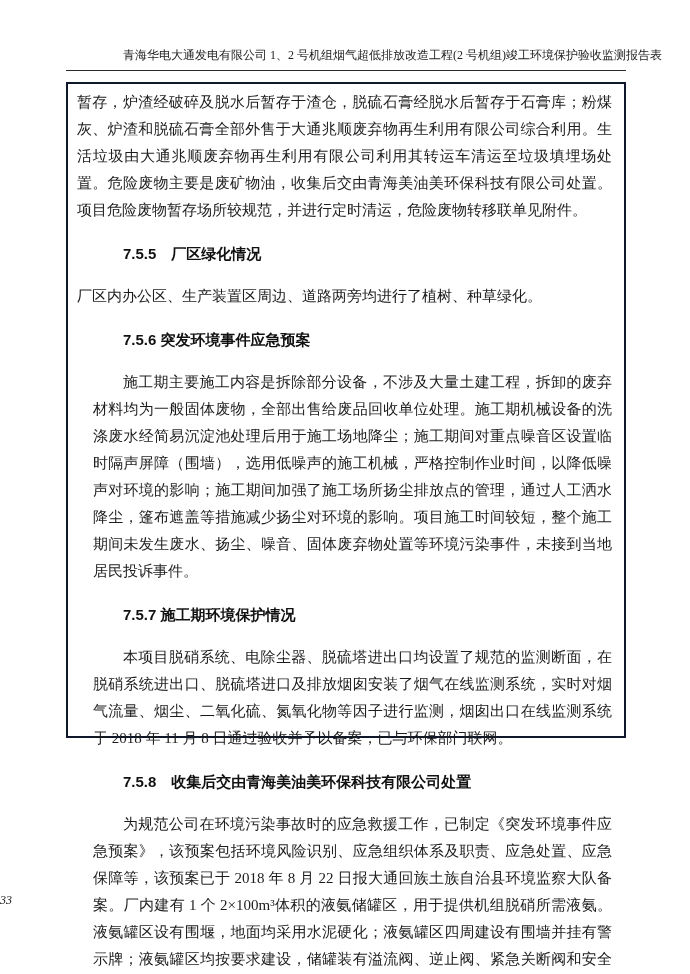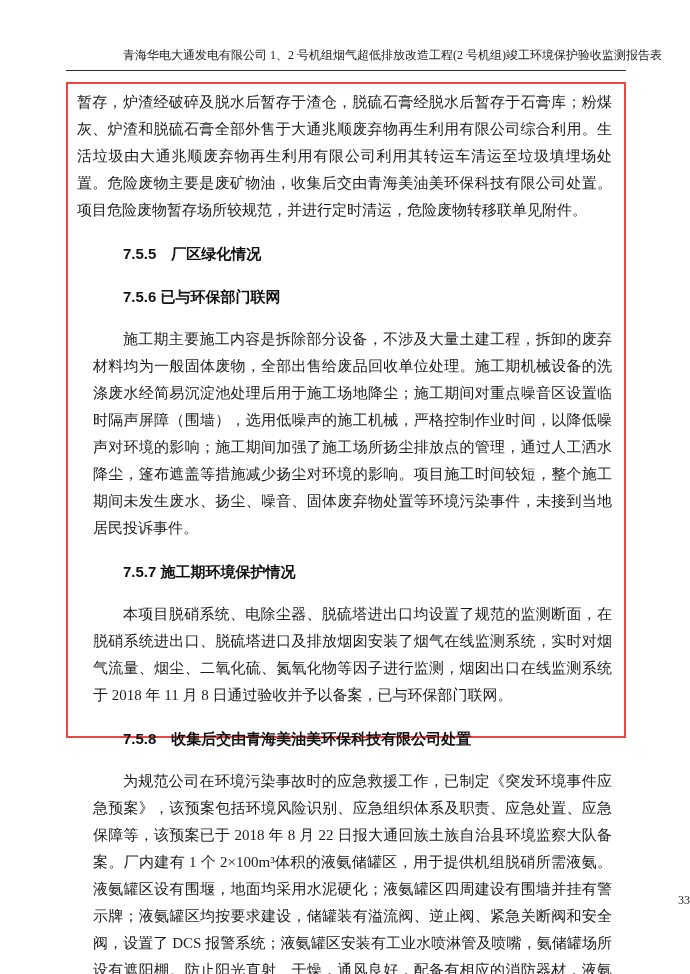--- a/index.html
+++ b/index.html
@@ -29,21 +29,21 @@
     width: 560px;
     border-top: 1.5px solid #2a2a2a;
   }
   .content-box {
     position: absolute;
     top: 82px;
     left: 66px;
     width: 560px;
     height: 656px;
     box-sizing: border-box;
-    border: 2px solid #ef4444;
+    border: 2px solid #0f172a;
     padding: 5px 12px 8px 9px;
     font-size: 15px;
     line-height: 27px;
     text-align: justify;
   }
   .para { margin: 0; }
   .para.indent { text-indent: 2em; margin-left: 16px; }
   .sec-heading {
     margin: 16px;
     font-size: 15px;
@@ -52,42 +52,44 @@
     text-indent: 2em;
     text-align: left;
     font-family: "Liberation Sans", "DejaVu Sans", sans-serif;
     color: #111111;
   }
   .page-number {
     position: absolute;
     top: 893px;
     left: 0;
     width: 100%;
-    text-align: right;
+    text-align: left;
     font-size: 12px;
     color: #222222;
+    font-style: italic;
   }
 </style>
 </head>
 <body>
 
 <div class="page">
 
   <div class="doc-header">青海华电大通发电有限公司 1、2 号机组烟气超低排放改造工程(2 号机组)竣工环境保护验收监测报告表</div>
 
   <div class="header-rule"></div>
 
   <div class="content-box">
 
     <p class="para">暂存，炉渣经破碎及脱水后暂存于渣仓，脱硫石膏经脱水后暂存于石膏库；粉煤灰、炉渣和脱硫石膏全部外售于大通兆顺废弃物再生利用有限公司综合利用。生活垃圾由大通兆顺废弃物再生利用有限公司利用其转运车清运至垃圾填埋场处置。危险废物主要是废矿物油，收集后交由青海美油美环保科技有限公司处置。项目危险废物暂存场所较规范，并进行定时清运，危险废物转移联单见附件。</p>
 
     <h3 class="sec-heading">7.5.5　厂区绿化情况</h3>
 
+    <p class="para">厂区内办公区、生产装置区周边、道路两旁均进行了植树、种草绿化。</p>
 
-    <h3 class="sec-heading">7.5.6 已与环保部门联网</h3>
+    <h3 class="sec-heading">7.5.6 突发环境事件应急预案</h3>
 
     <p class="para indent">施工期主要施工内容是拆除部分设备，不涉及大量土建工程，拆卸的废弃材料均为一般固体废物，全部出售给废品回收单位处理。施工期机械设备的洗涤废水经简易沉淀池处理后用于施工场地降尘；施工期间对重点噪音区设置临时隔声屏障（围墙），选用低噪声的施工机械，严格控制作业时间，以降低噪声对环境的影响；施工期间加强了施工场所扬尘排放点的管理，通过人工洒水降尘，篷布遮盖等措施减少扬尘对环境的影响。项目施工时间较短，整个施工期间未发生废水、扬尘、噪音、固体废弃物处置等环境污染事件，未接到当地居民投诉事件。</p>
 
     <h3 class="sec-heading">7.5.7 施工期环境保护情况</h3>
 
     <p class="para indent">本项目脱硝系统、电除尘器、脱硫塔进出口均设置了规范的监测断面，在脱硝系统进出口、脱硫塔进口及排放烟囱安装了烟气在线监测系统，实时对烟气流量、烟尘、二氧化硫、氮氧化物等因子进行监测，烟囱出口在线监测系统于 2018 年 11 月 8 日通过验收并予以备案，已与环保部门联网。</p>
 
     <h3 class="sec-heading">7.5.8　收集后交由青海美油美环保科技有限公司处置</h3>
 
     <p class="para indent">为规范公司在环境污染事故时的应急救援工作，已制定《突发环境事件应急预案》，该预案包括环境风险识别、应急组织体系及职责、应急处置、应急保障等，该预案已于 2018 年 8 月 22 日报大通回族土族自治县环境监察大队备案。厂内建有 1 个 2×100m³体积的液氨储罐区，用于提供机组脱硝所需液氨。液氨罐区设有围堰，地面均采用水泥硬化；液氨罐区四周建设有围墙并挂有警示牌；液氨罐区均按要求建设，储罐装有溢流阀、逆止阀、紧急关断阀和安全阀，设置了 DCS 报警系统；液氨罐区安装有工业水喷淋管及喷嘴，氨储罐场所设有遮阳棚。防止阳光直射、干燥，通风良好，配备有相应的消防器材，液氨储罐区蒸发器周边设有围堰，建有 1 个 40m³氨消防收集废水池。</p>

